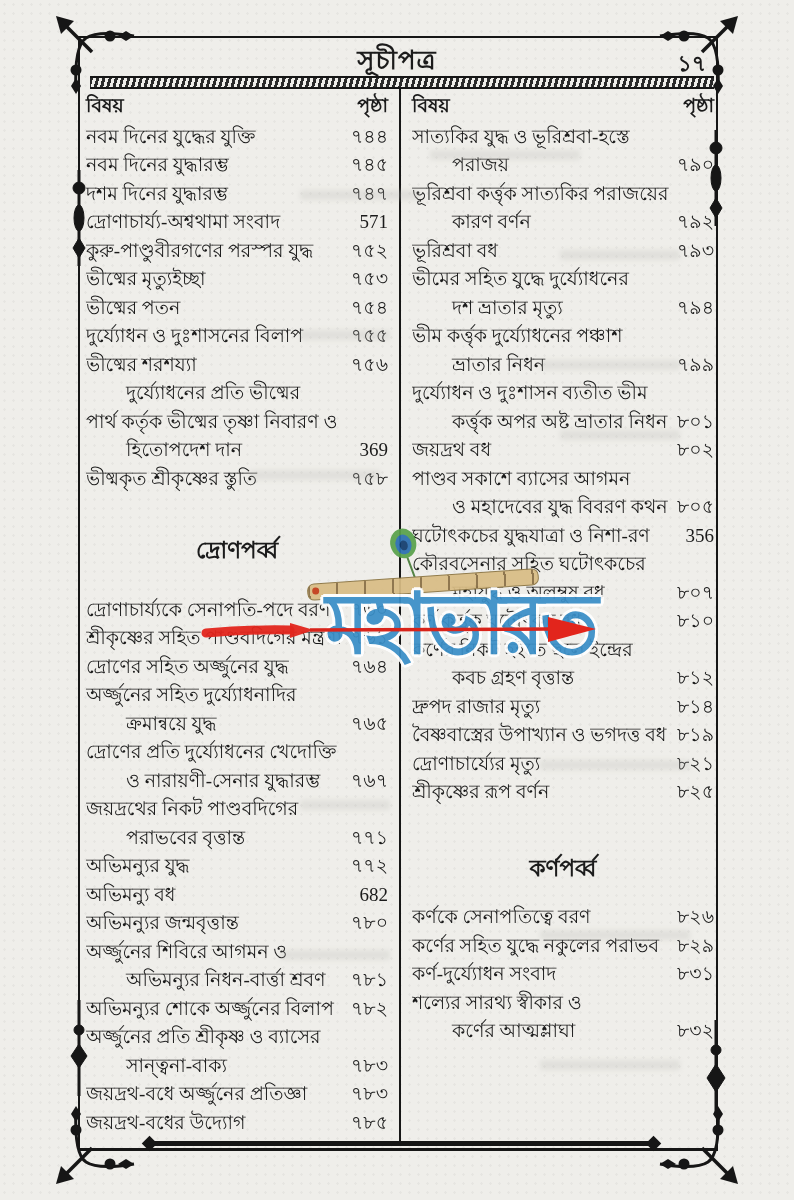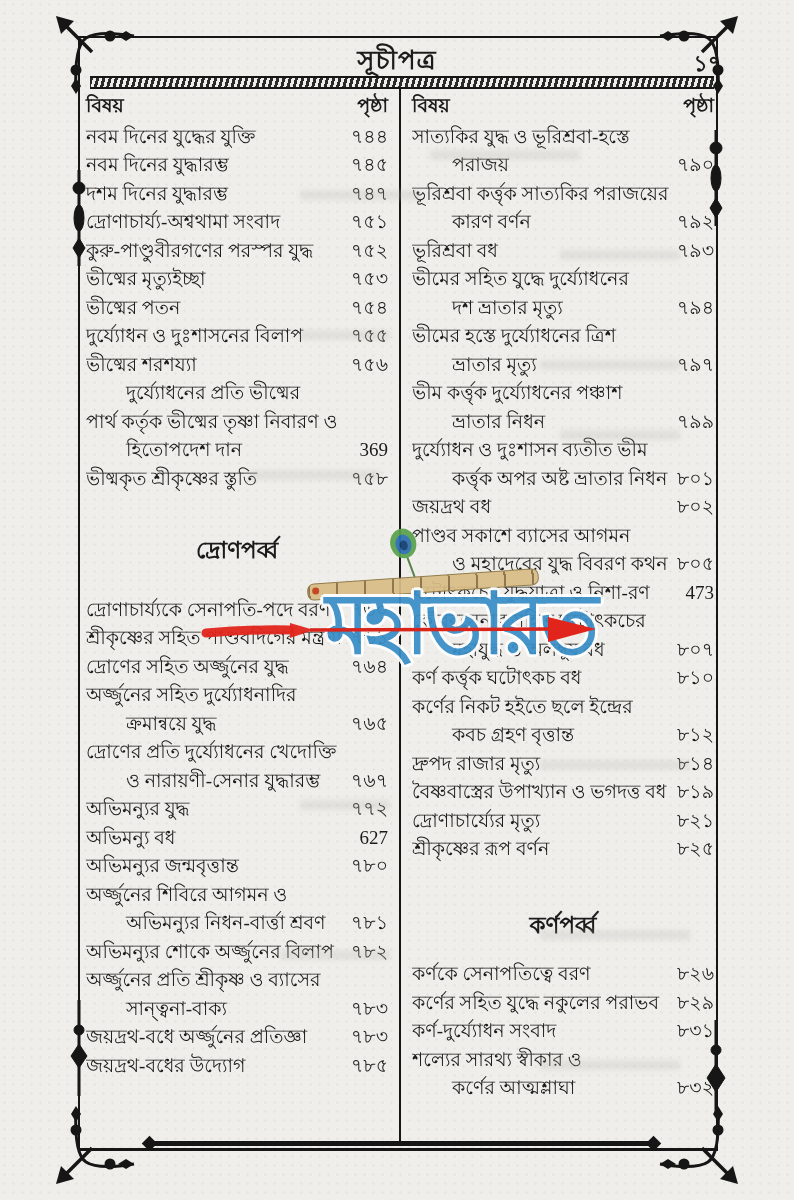--- a/index.html
+++ b/index.html
@@ -24,21 +24,21 @@
   .c-tr{left:658px;top:12px;transform:scaleX(-1);}
   .c-bl{left:52px;top:1104px;transform:scaleY(-1);}
   .c-br{left:658px;top:1104px;transform:scale(-1,-1);}
   .edge-orn{position:absolute;width:26px;height:96px;}
   .edge-orn svg{width:100%;height:100%;}
   
   .title{
     position:absolute;left:0;top:40px;width:794px;text-align:center;
     font-size:26px;font-weight:bold;letter-spacing:1px;
   }
-  .pageno{position:absolute;right:72px;top:46px;font-size:22px;font-weight:bold;}
+  .pageno{position:absolute;right:88px;top:46px;font-size:22px;font-weight:bold;}
   .braid{
     position:absolute;left:90px;top:76px;width:624px;height:9px;
     border-top:2px solid #161616;border-bottom:2px solid #161616;
     background:repeating-linear-gradient(105deg,#2a2a2a 0 3px,transparent 3px 6px);
   }
   
   .divider{position:absolute;left:399px;top:88px;width:2px;height:1055px;background:#161616;}
   .col{position:absolute;top:92px;width:302px;font-size:19px;line-height:28.5px;}
   .col-left{left:86px;}
   .col-right{left:412px;}
@@ -200,21 +200,21 @@
         </div>
         <div class="entry">
           <div class="line">
             <span class="txt">দশম দিনের যুদ্ধারম্ভ</span>
             <span class="pg">৭৪৭</span>
           </div>
         </div>
         <div class="entry">
           <div class="line">
             <span class="txt">দ্রোণাচার্য্য-অশ্বথামা সংবাদ</span>
-            <span class="pg">৭৫১</span>
+            <span class="pg">571</span>
           </div>
         </div>
         <div class="entry">
           <div class="line">
             <span class="txt">কুরু-পাণ্ডুবীরগণের পরস্পর যুদ্ধ</span>
             <span class="pg">৭৫২</span>
           </div>
         </div>
         <div class="entry">
           <div class="line">
@@ -290,28 +290,37 @@
           <div class="line">
             <span class="txt">দ্রোণের প্রতি দুর্য্যোধনের খেদোক্তি</span>
           </div>
           <div class="line">
             <span class="txt cont">ও নারায়ণী-সেনার যুদ্ধারম্ভ</span>
             <span class="pg">৭৬৭</span>
           </div>
         </div>
         <div class="entry">
           <div class="line">
+            <span class="txt">জয়দ্রথের নিকট পাণ্ডবদিগের</span>
+          </div>
+          <div class="line">
+            <span class="txt cont">পরাভবের বৃত্তান্ত</span>
+            <span class="pg">৭৭১</span>
+          </div>
+        </div>
+        <div class="entry">
+          <div class="line">
             <span class="txt">অভিমন্যুর যুদ্ধ</span>
             <span class="pg">৭৭২</span>
           </div>
         </div>
         <div class="entry">
           <div class="line">
             <span class="txt">অভিমন্যু বধ</span>
-            <span class="pg">627</span>
+            <span class="pg">682</span>
           </div>
         </div>
         <div class="entry">
           <div class="line">
             <span class="txt">অভিমন্যুর জন্মবৃত্তান্ত</span>
             <span class="pg">৭৮০</span>
           </div>
         </div>
         <div class="entry">
           <div class="line">
@@ -386,29 +395,20 @@
           <div class="line">
             <span class="txt">ভীমের সহিত যুদ্ধে দুর্য্যোধনের</span>
           </div>
           <div class="line">
             <span class="txt cont">দশ ভ্রাতার মৃত্যু</span>
             <span class="pg">৭৯৪</span>
           </div>
         </div>
         <div class="entry">
           <div class="line">
-            <span class="txt">ভীমের হস্তে দুর্য্যোধনের ত্রিশ</span>
-          </div>
-          <div class="line">
-            <span class="txt cont">ভ্রাতার মৃত্যু</span>
-            <span class="pg">৭৯৭</span>
-          </div>
-        </div>
-        <div class="entry">
-          <div class="line">
             <span class="txt">ভীম কর্ত্তৃক দুর্য্যোধনের পঞ্চাশ</span>
           </div>
           <div class="line">
             <span class="txt cont">ভ্রাতার নিধন</span>
             <span class="pg">৭৯৯</span>
           </div>
         </div>
         <div class="entry">
           <div class="line">
             <span class="txt">দুর্য্যোধন ও দুঃশাসন ব্যতীত ভীম</span>
@@ -429,21 +429,21 @@
             <span class="txt">পাণ্ডব সকাশে ব্যাসের আগমন</span>
           </div>
           <div class="line">
             <span class="txt cont">ও মহাদেবের যুদ্ধ বিবরণ কথন</span>
             <span class="pg">৮০৫</span>
           </div>
         </div>
         <div class="entry">
           <div class="line">
             <span class="txt">ঘটোৎকচের যুদ্ধযাত্রা ও নিশা-রণ</span>
-            <span class="pg">473</span>
+            <span class="pg">356</span>
           </div>
         </div>
         <div class="entry">
           <div class="line">
             <span class="txt">কৌরবসেনার সহিত ঘটোৎকচের</span>
           </div>
           <div class="line">
             <span class="txt cont">মহাযুদ্ধ ও অলম্বুষ বধ</span>
             <span class="pg">৮০৭</span>
           </div>

